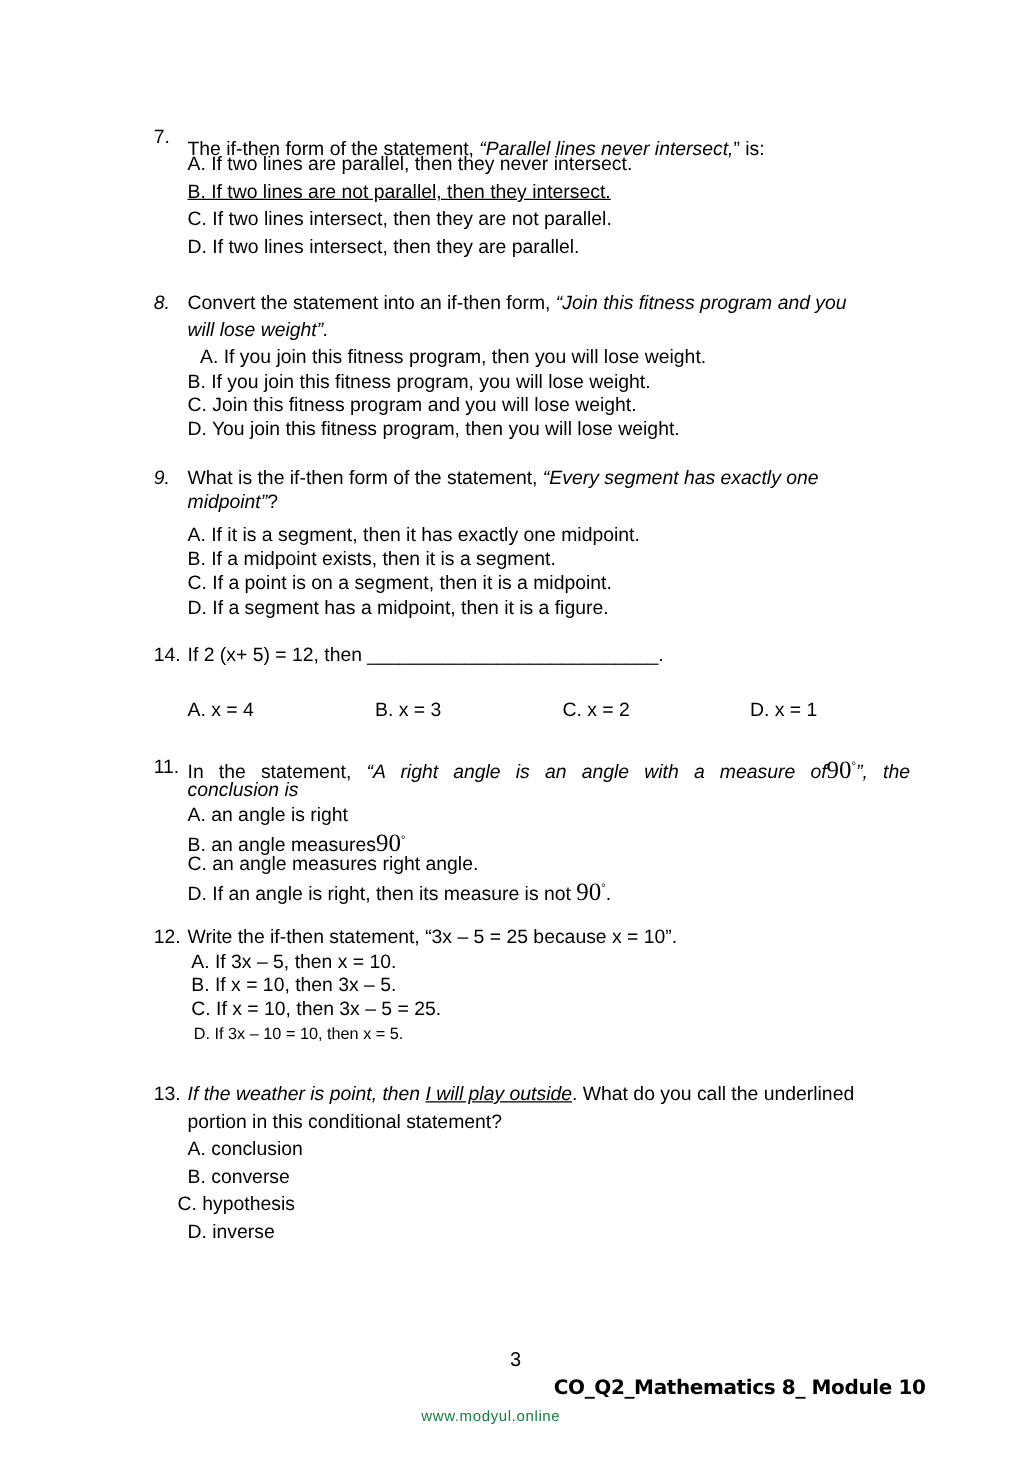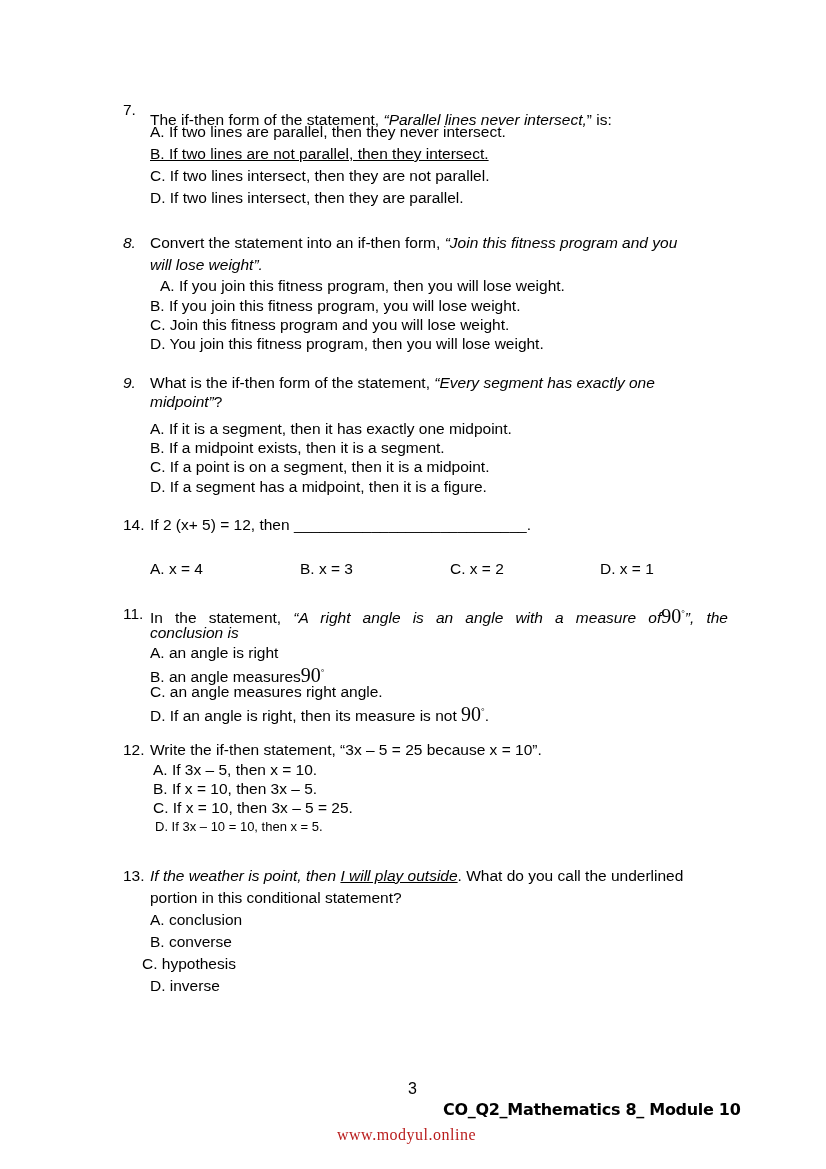--- a/index.html
+++ b/index.html
@@ -7,21 +7,21 @@
          font-family:"Liberation Sans", sans-serif; color:#000; font-size:15.5px; }
   .abs { position:absolute; white-space:nowrap; }
   .it { font-style:italic; }
   .ul { text-decoration:underline; }
   .sup { font-size:9px; vertical-align:7px; font-family:"Liberation Serif", serif; }
   .serif { font-family:"Liberation Serif", serif; font-size:20px; }
   .small { font-size:13px; }
   .justify { white-space:normal; text-align:justify; text-align-last:justify; }
   .pagenum { font-size:16px; }
   .footer { font-family:"DejaVu Sans", sans-serif; font-weight:bold; font-size:16px; letter-spacing:-0.3px; }
-  .watermark { font-family:Liberation Serif, serif; font-size:16px; color:#b91c1c; letter-spacing:0.5px; }
+  .watermark { font-family:Liberation Sans, sans-serif; font-size:12px; color:#15803d; letter-spacing:0.5px; }
 </style>
 </head>
 <body>
 
 <div>
   <span class="abs" style="left:123px;top:101px;">7.</span>
   <span class="abs" style="left:150px;top:111px;"><span>The if-then form of the statement, </span><span class="it">“Parallel lines never intersect,</span><span>” is:</span></span>
   <span class="abs" style="left:150px;top:123px;">A. If two lines are parallel, then they never intersect.</span>
   <span class="abs" style="left:150px;top:145px;text-decoration:underline;">B. If two lines are not parallel, then they intersect.</span>
   <span class="abs" style="left:150px;top:167px;">C. If two lines intersect, then they are not parallel.</span>

